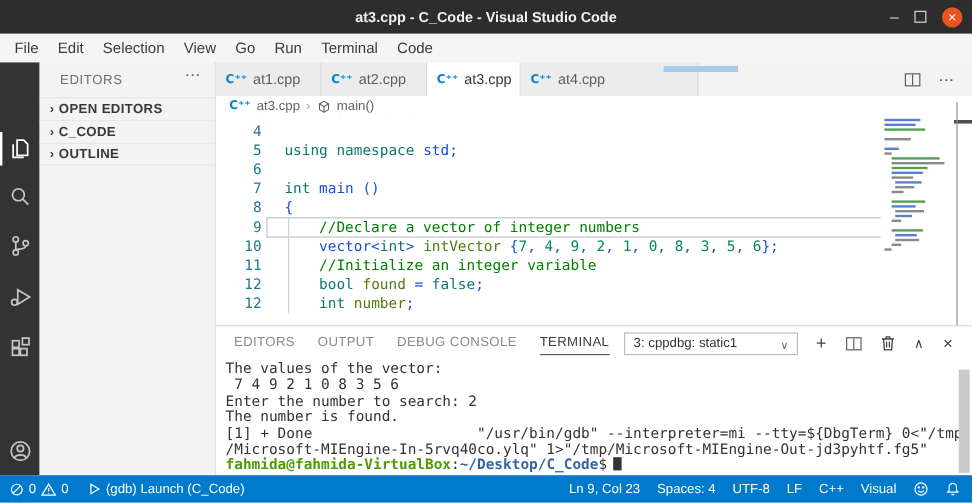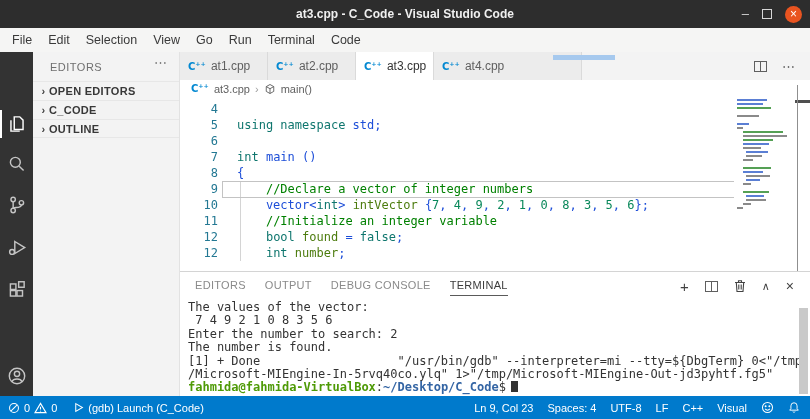--- a/index.html
+++ b/index.html
@@ -268,20 +268,24 @@
 <div class="editor-scroll-dash"></div>
 <div class="right-line"></div>
 
 <div class="panel">
   <div class="panel-tabs" id="panel-tabs">
       <span class="panel-tab">EDITORS</span>
       <span class="panel-tab">OUTPUT</span>
       <span class="panel-tab">DEBUG CONSOLE</span>
       <span class="panel-tab active">TERMINAL</span>
     </div>
+  <div class="panel-dropdown">
+    <span>3: cppdbg: static1</span>
+    <span class="dd-chev">∨</span>
+  </div>
   <div class="panel-actions">
     <span class="pa-plus">+</span>
     <span class="split-icon"></span>
     <svg width="12" height="14" viewBox="0 0 12 14" fill="none" stroke="#424242" stroke-width="1.1">
       <path d="M1 3.5h10M4.5 3.5V1.8h3v1.7M2.3 3.5l.7 9h6l.7-9M4.8 5.5v5M7.2 5.5v5"></path>
     </svg>
     <span class="pa-up">∧</span>
     <span class="pa-x">×</span>
   </div>
   <div class="terminal" id="terminal"><div class="t-line">The values of the vector:</div><div class="t-line"> 7 4 9 2 1 0 8 3 5 6</div><div class="t-line">Enter the number to search: 2</div><div class="t-line">The number is found.</div><div class="t-line">[1] + Done                   "/usr/bin/gdb" --interpreter=mi --tty=${DbgTerm} 0&lt;"/tmp</div><div class="t-line">/Microsoft-MIEngine-In-5rvq40co.ylq" 1&gt;"/tmp/Microsoft-MIEngine-Out-jd3pyhtf.fg5"</div><div class="t-line"><span class="t-user">fahmida@fahmida-VirtualBox</span><span>:</span><span class="t-path">~/Desktop/C_Code</span><span>$</span><span class="cursor-block"></span></div></div>

